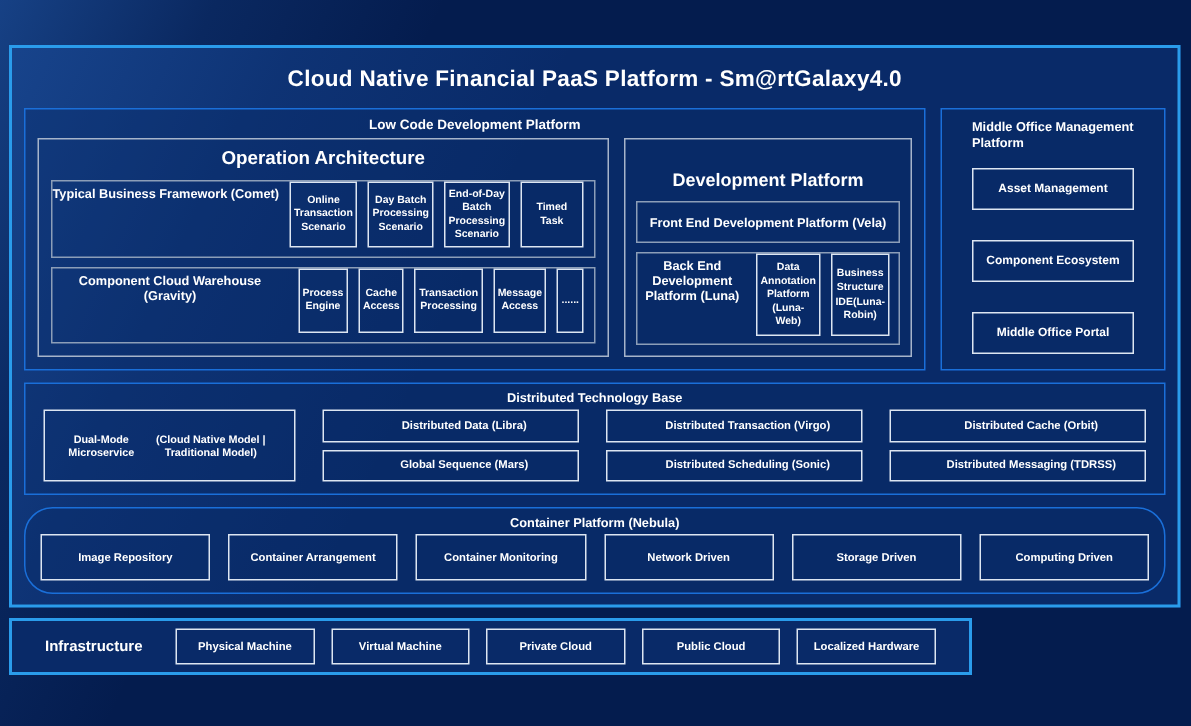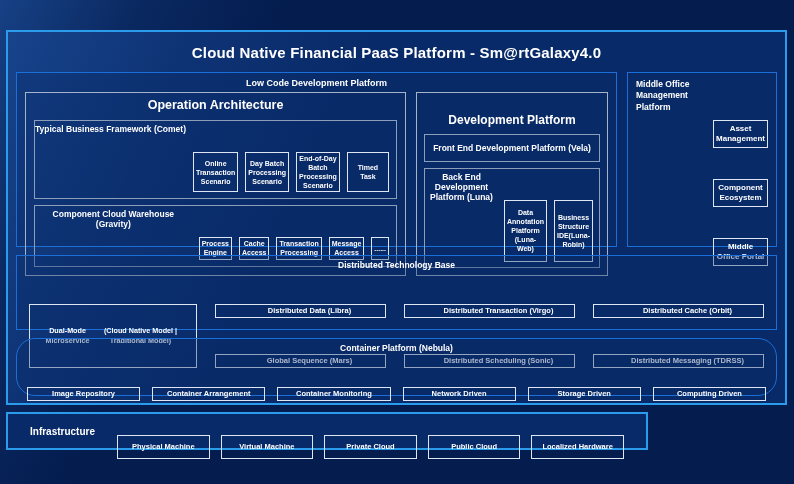--- a/index.html
+++ b/index.html
@@ -34,31 +34,31 @@
 
   .mid-box{border:1px solid #a6b4ca;}
   .sub-box{border:1px solid #8c9eb8;display:flex;}
 
   .operation{flex:1;display:flex;flex-direction:column;padding:2px 8px 8px;gap:6px;}
   .op-title{font-size:12.5px;text-align:center;padding:3px 0 2px;}
   .sub-grow{flex:1;}
   .sub-title{font-size:8.5px;text-align:center;padding:3px 0 3px;}
   .sub-items{flex:1;display:flex;gap:7px;padding:0 7px 6px;}
   .leaf{border:1px solid #dde6f2;display:flex;align-items:center;justify-content:center;
-    text-align:center;font-size:7px;line-height:1.3;padding:1px 2px;flex:1;margin-top:31px;}
+    text-align:center;font-size:7px;line-height:1.3;padding:1px 2px;flex:1;}
 
   .development{width:192px;display:flex;flex-direction:column;padding:16px 7px 7px;gap:6px;}
   .dev-title{font-size:12px;text-align:center;padding:4px 0 1px;}
   .front-end{height:28px;display:flex;align-items:center;justify-content:center;font-size:8.5px;}
   .back-end{flex:1;}
   .be-items{flex:1;display:flex;gap:7px;padding:0 6px 5px;}
   .be-leaf{flex-direction:column;}
   .be-code{font-size:7px;}
 
-  .middle-office{width:150px;display:flex;padding:6px 8px 10px;}
+  .middle-office{width:150px;display:flex;flex-direction:column;padding:6px 20px 10px;}
   .mo-title{font-size:8.5px;line-height:1.35;}
   .mo-items{flex:1;display:flex;flex-direction:column;justify-content:space-between;padding-top:10px;}
   .mo-leaf{height:28px;flex:none;font-size:8px;}
 
   .band{display:flex;flex-direction:column;padding:2px 12px 8px;}
   .band-title{font-size:8.5px;text-align:center;height:15px;line-height:15px;}
   .distributed{height:75px;}
   .dist-body{flex:1;display:flex;gap:18px;}
   .dual-mode{width:168px;flex:none;font-size:7.2px;padding:2px 10px;}
   .dist-col{flex:1;display:flex;flex-direction:column;gap:5px;}

